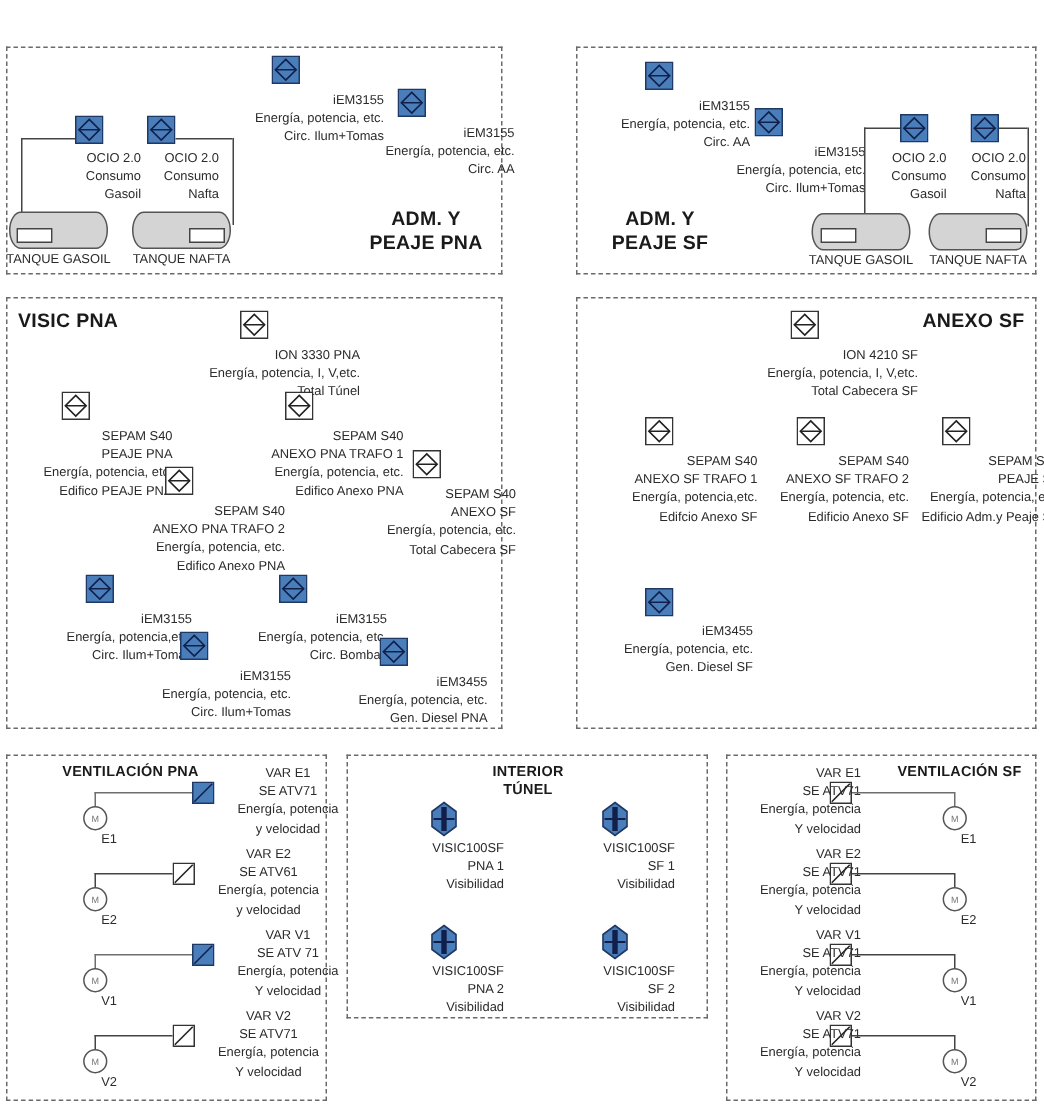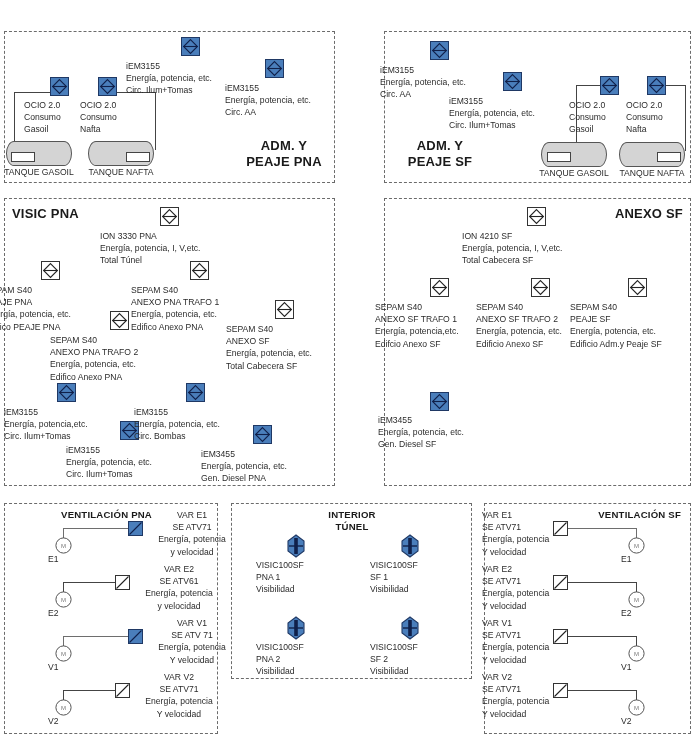--- a/index.html
+++ b/index.html
@@ -30,21 +30,21 @@
     white-space:pre-line;
     text-align:center;
   }
 
   
   .lbl{
     position:absolute;
     font-size:8.6px;
     line-height:1.42;
     color:#2b2b2b;
-    text-align:left;
+    text-align:right;
     white-space:pre-line;
     transform:translateX(-50%);
   }
   .lbl.left{text-align:left;transform:none;}
 
   
   .icon{position:absolute;line-height:0;}
 
   
   .meter-blue{width:19px;height:19px;}
@@ -93,21 +93,21 @@
   <div class="zone" style="left:4px;top:503px;width:214px;height:231px;"></div>
   <div class="zone" style="left:231px;top:503px;width:241px;height:176px;"></div>
   <div class="zone" style="left:484px;top:503px;width:207px;height:231px;"></div>
 
   <div class="zone-title" style="left:236px;top:138px;width:96px;font-size:13px;">ADM. Y
 PEAJE PNA</div>
   <div class="zone-title" style="left:392px;top:138px;width:96px;font-size:13px;">ADM. Y
 PEAJE SF</div>
   <div class="zone-title" style="left:12px;top:206px;width:110px;text-align:left;font-size:13px;">VISIC PNA</div>
   <div class="zone-title" style="left:573px;top:206px;width:110px;text-align:right;font-size:13px;">ANEXO SF</div>
-  <div class="zone-title" style="left:22px;top:509px;width:130px;text-align:right;font-size:9.6px;">VENTILACIÓN PNA</div>
+  <div class="zone-title" style="left:22px;top:509px;width:130px;text-align:center;font-size:9.6px;">VENTILACIÓN PNA</div>
   <div class="zone-title" style="left:551px;top:509px;width:130px;text-align:right;font-size:9.6px;">VENTILACIÓN SF</div>
   <div class="zone-title" style="left:318px;top:509px;width:68px;font-size:9.6px;">INTERIOR
 TÚNEL</div>
 
   <div class="wire v" style="left:14px;top:92px;height:58px;"></div>
   <div class="wire h" style="left:14px;top:92px;width:38px;"></div>
 
   <div class="wire h" style="left:117px;top:92px;width:38px;"></div>
   <div class="wire v" style="left:155px;top:92px;height:58px;"></div>
 

